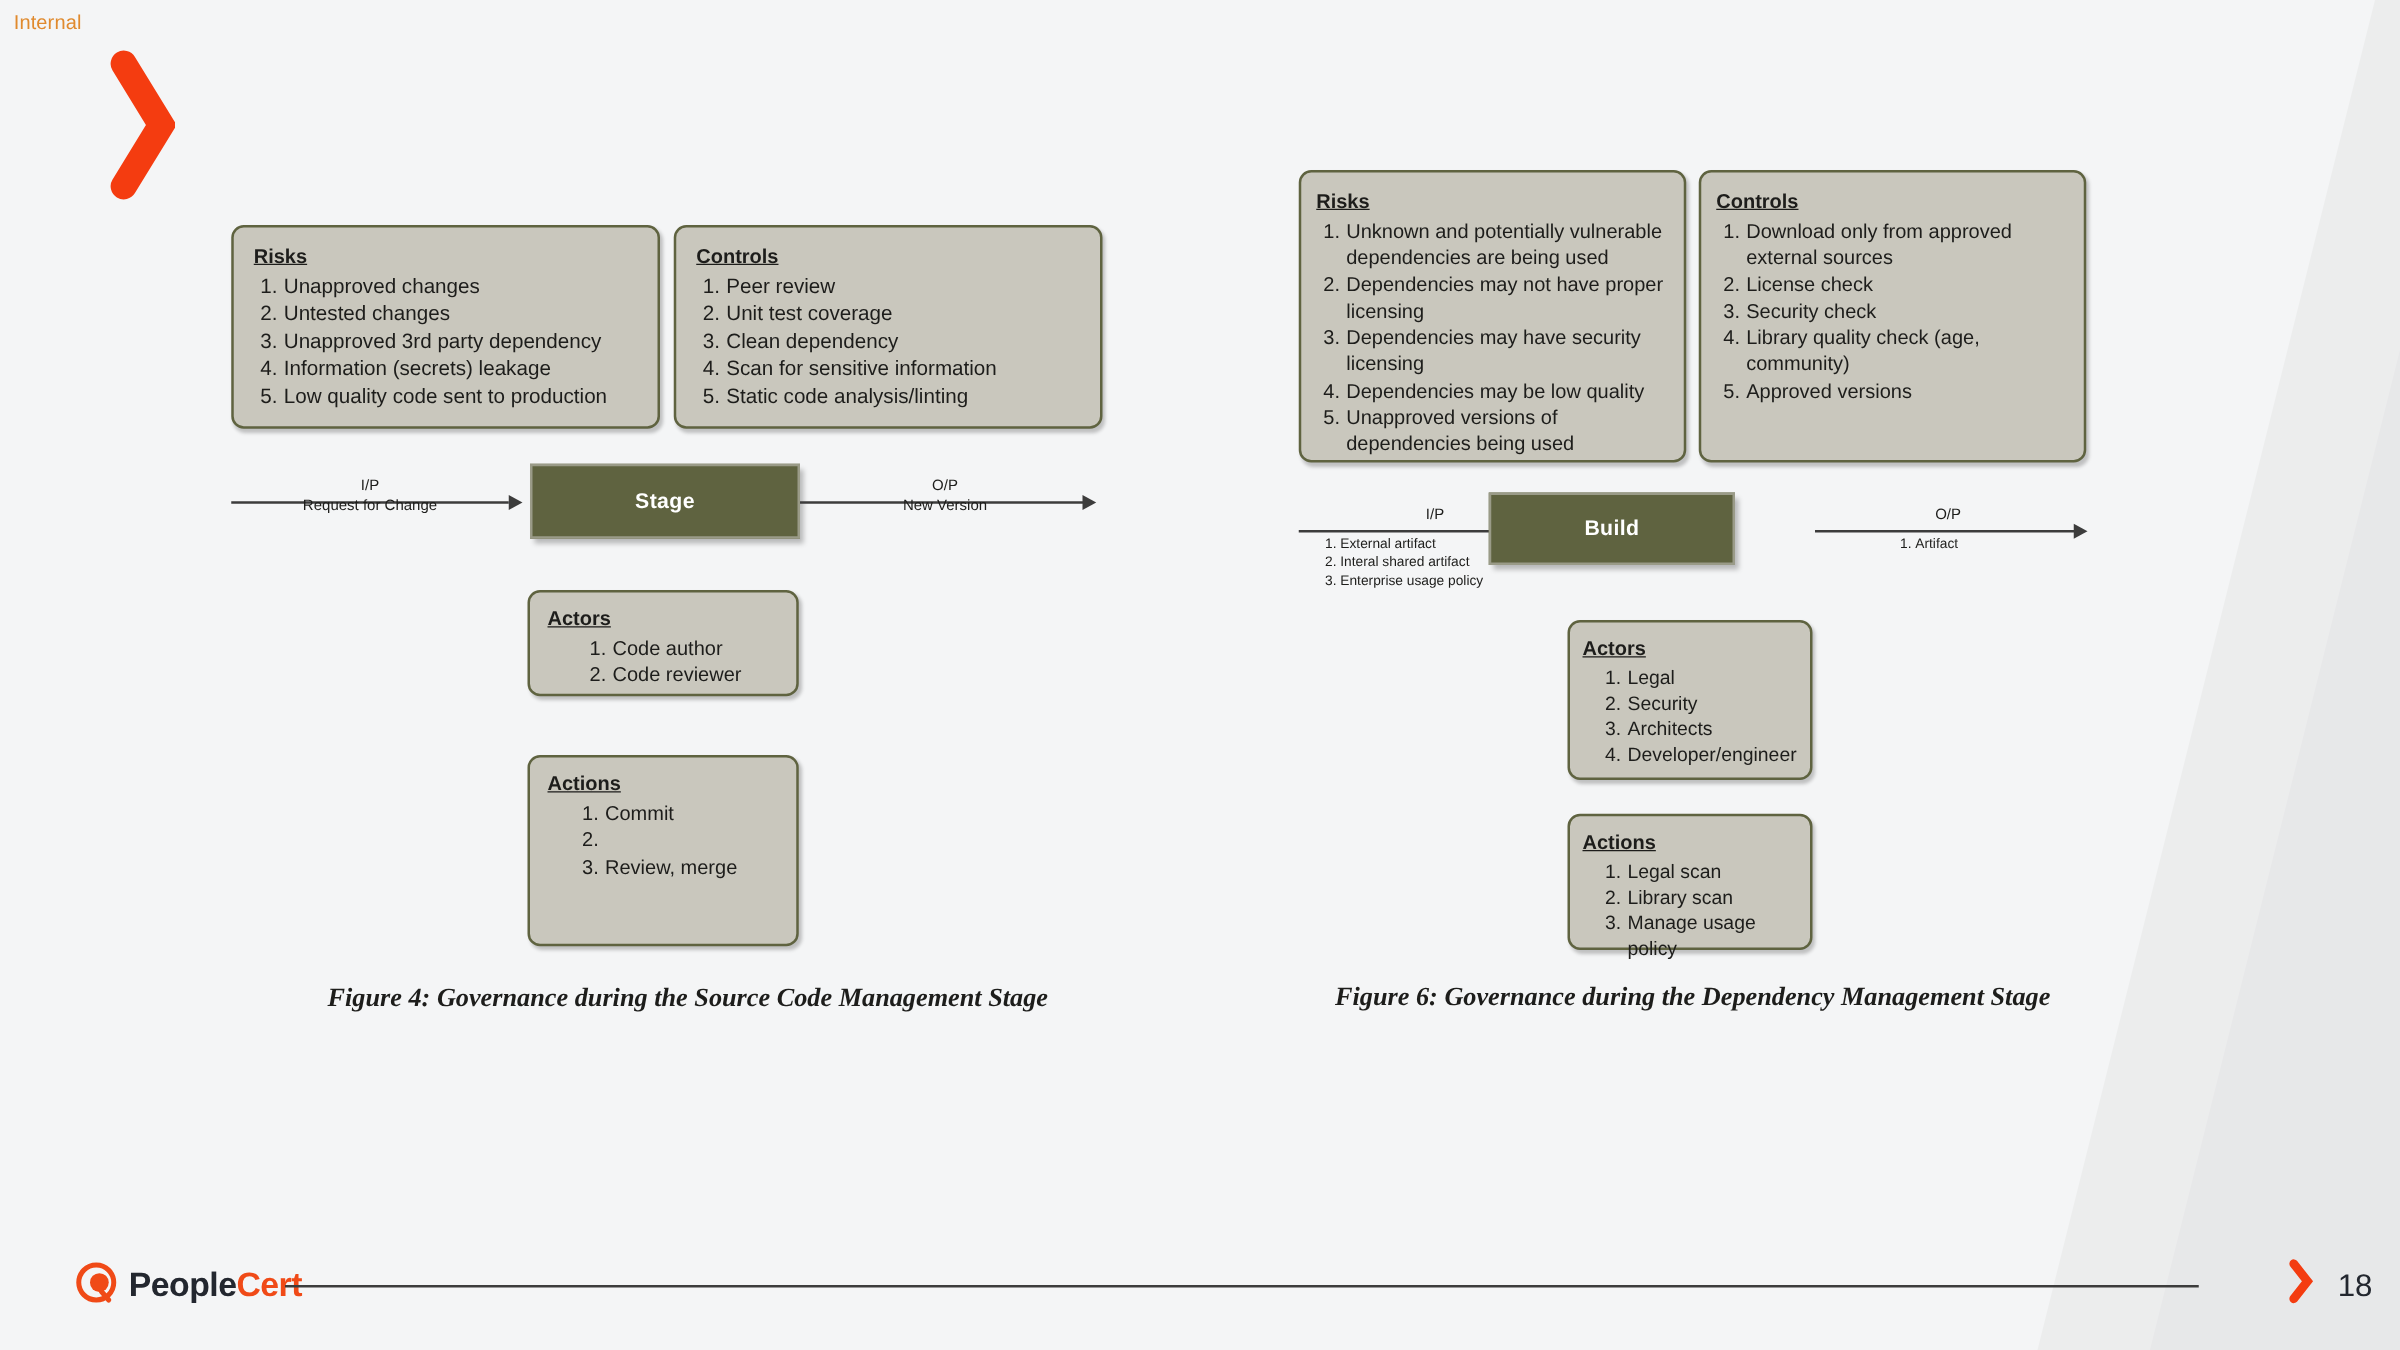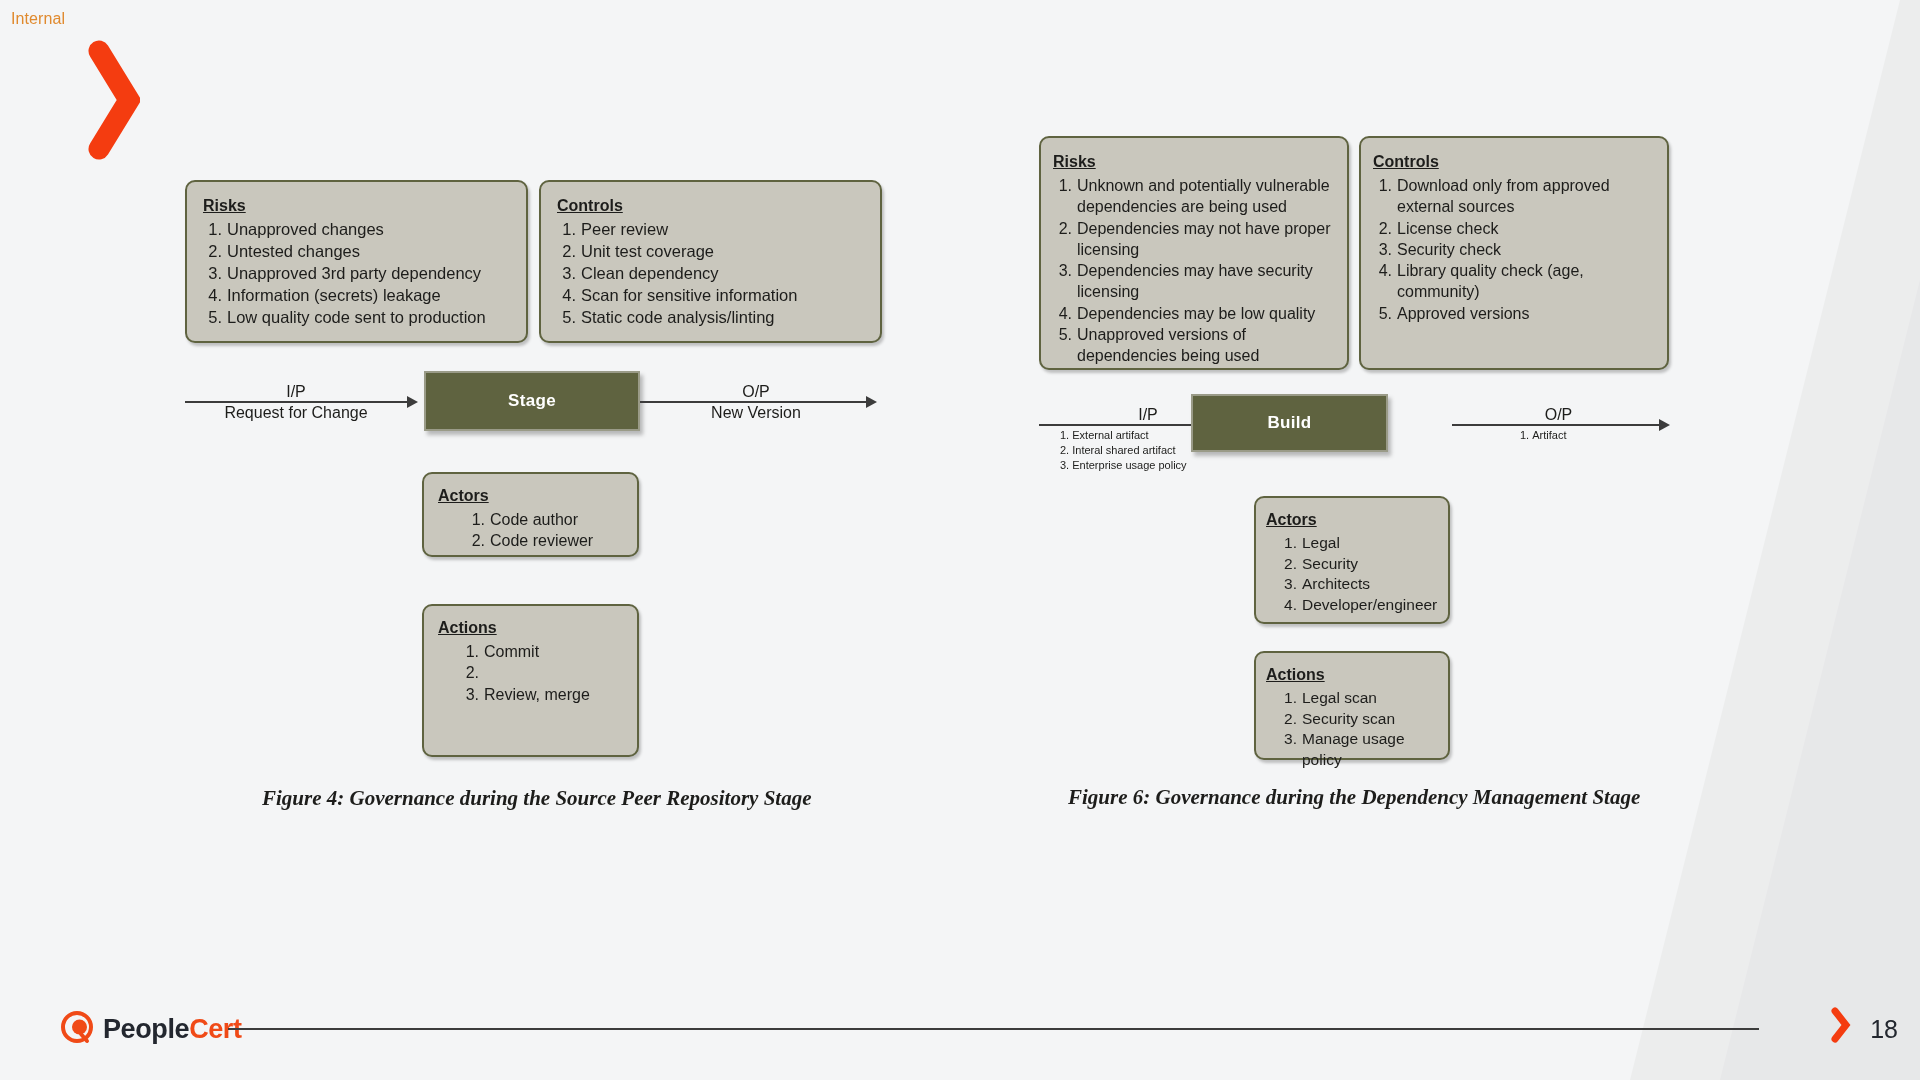--- a/index.html
+++ b/index.html
@@ -106,21 +106,21 @@
   .arrow-head {
     position: absolute;
     width: 0; height: 0;
     border-top: 6px solid transparent;
     border-bottom: 6px solid transparent;
     border-left: 11px solid #3c3c3c;
   }
 
   .flow-label {
     position: absolute;
-    font-size: 16px;
+    font-size: 12px;
     color: #1d1d1b;
     text-align: center;
     line-height: 1.32;
     white-space: nowrap;
   }
   .flow-label .sub { display: block; }
 
   .io-list {
     position: absolute;
     font-size: 11px;
@@ -298,21 +298,21 @@
           <span class="num">2.</span>
         </li>
       <li>
           <span class="num">3.</span>
           <span class="txt">Review, merge</span>
         </li>
     </ul>
   </div>
 </div>
 
-<div class="figure-caption" style="left:262px; top:786px;">Figure 4: Governance during the Source Peer Repository Stage</div>
+<div class="figure-caption" style="left:262px; top:786px;">Figure 4: Governance during the Source Code Management Stage</div>
 
 <div class="card" style="left:1039px; top:136px; width:310px; height:234px;">
   <div class="card-inner" style="padding:14px 12px;">
     <div class="card-title">Risks</div>
     <ul class="card-list" style="font-size:16px;">
       <li>
           <span class="num">1.</span>
           <span class="txt">Unknown and potentially vulnerable dependencies are being used</span>
         </li>
       <li>
@@ -414,21 +414,21 @@
 <div class="card narrow" style="left:1254px; top:651px; width:196px; height:109px;">
   <div class="card-inner" style="padding:12px 10px;">
     <div class="card-title">Actions</div>
     <ul class="card-list" style="font-size:15.5px; padding-left:12px;">
       <li>
           <span class="num">1.</span>
           <span class="txt">Legal scan</span>
         </li>
       <li>
           <span class="num">2.</span>
-          <span class="txt">Security scan</span>
+          <span class="txt">Library scan</span>
         </li>
       <li>
           <span class="num">3.</span>
           <span class="txt">Manage usage policy</span>
         </li>
     </ul>
   </div>
 </div>
 
 <div class="figure-caption" style="left:1068px; top:785px;">Figure 6: Governance during the Dependency Management Stage</div>

